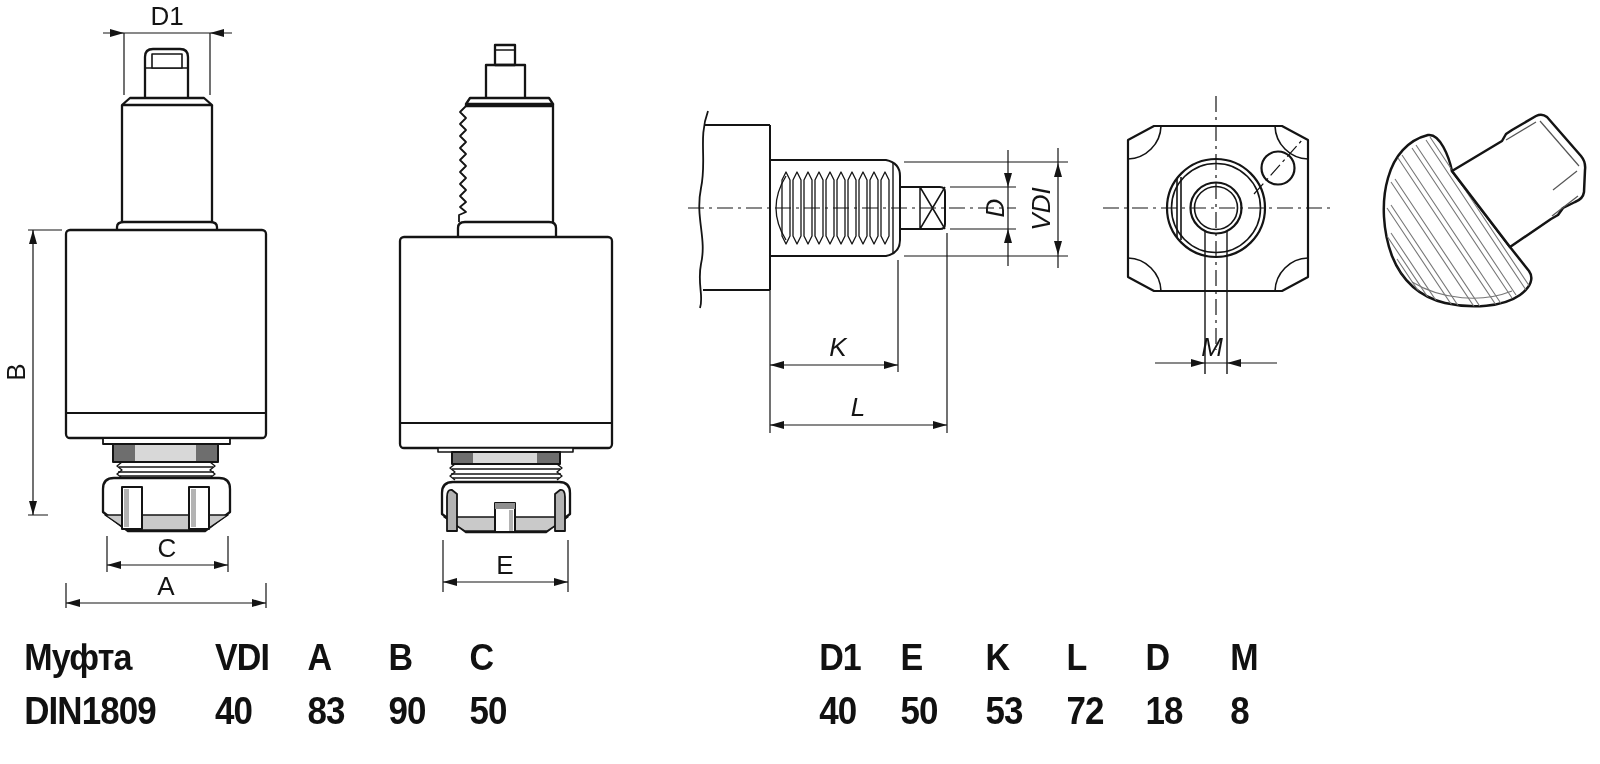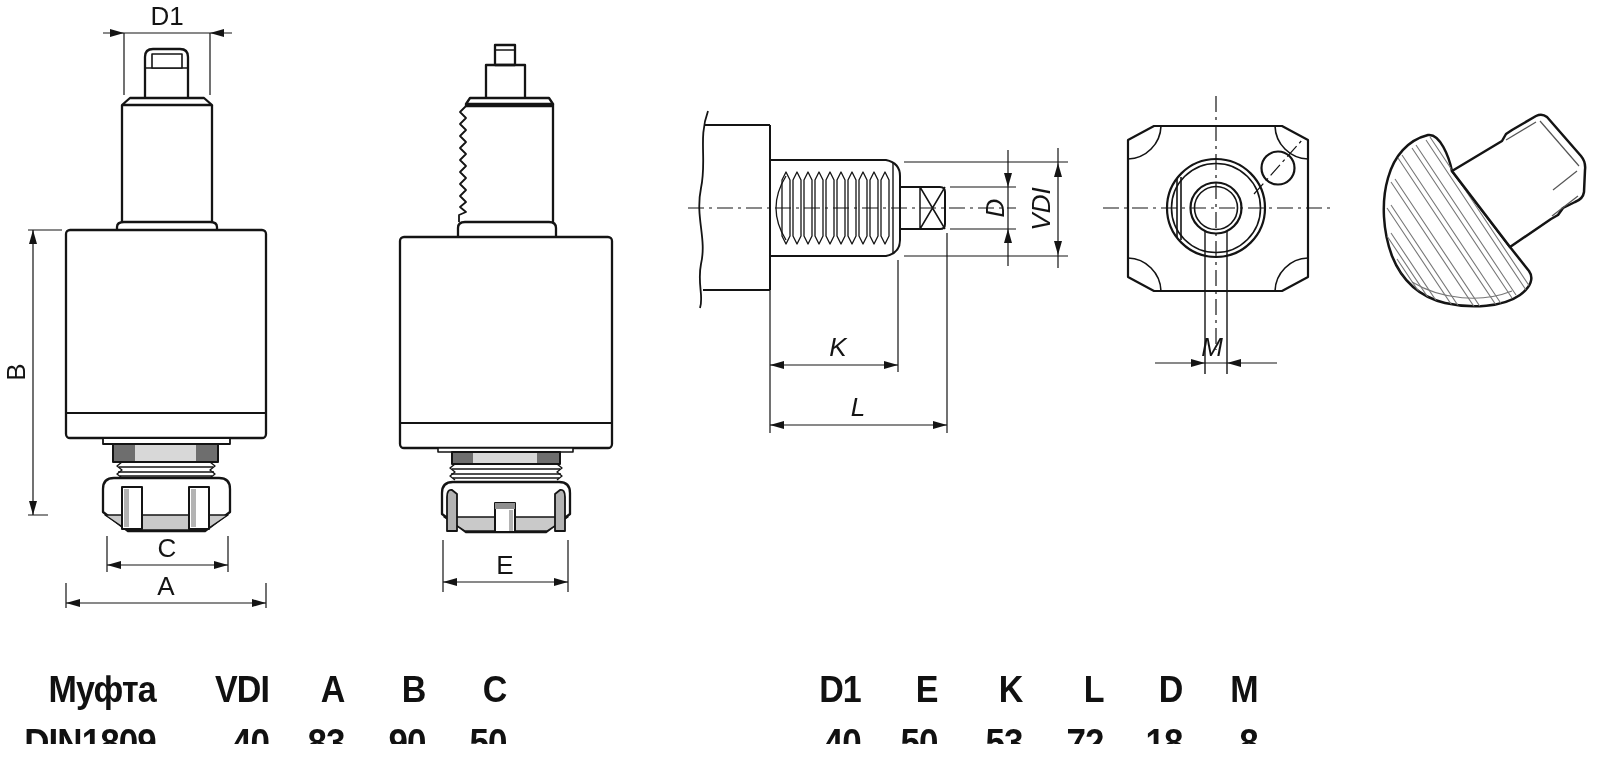--- a/index.html
+++ b/index.html
@@ -1,21 +1,21 @@
 <!DOCTYPE html>
 <html><head>
 <meta charset="utf-8">
 <style>
   html,body{margin:0;padding:0;background:#ffffff;}
   #stage{position:relative;width:1600px;height:744px;background:#fff;overflow:hidden;
          font-family:"Liberation Sans",sans-serif;}
   #drawing{position:absolute;left:0;top:0;}
   .dim-label{font-family:"Liberation Sans",sans-serif;font-size:26px;fill:#141414;}
   .dim-label.it{font-style:italic;}
-  .spec-col{position:absolute;top:668px;transform:translateX(-50%);text-align:right;color:#111;}
+  .spec-col{position:absolute;top:636px;transform:translateX(-50%);text-align:left;color:#111;}
   .spec-col .hdr,.spec-col .val{display:block;font-weight:700;font-size:37px;line-height:44px;
         letter-spacing:-1px;transform:scaleX(.92);white-space:nowrap;}
   .spec-col .val{margin-top:9px;font-size:38px;}
 </style>
 </head>
 <body>
 
 <div id="stage">
 
 <svg id="drawing" width="1600" height="630" viewBox="0 0 1600 630">

